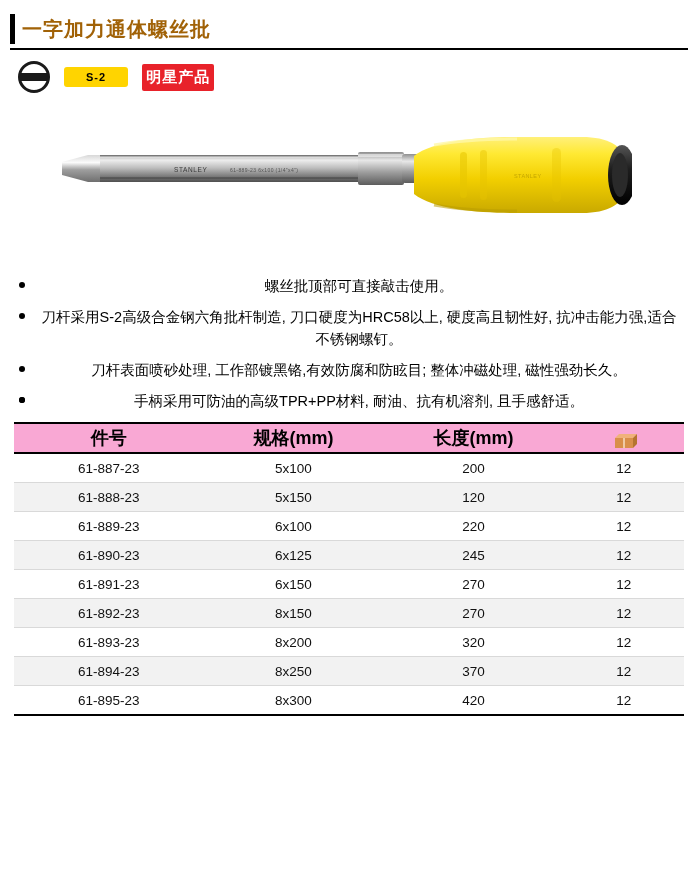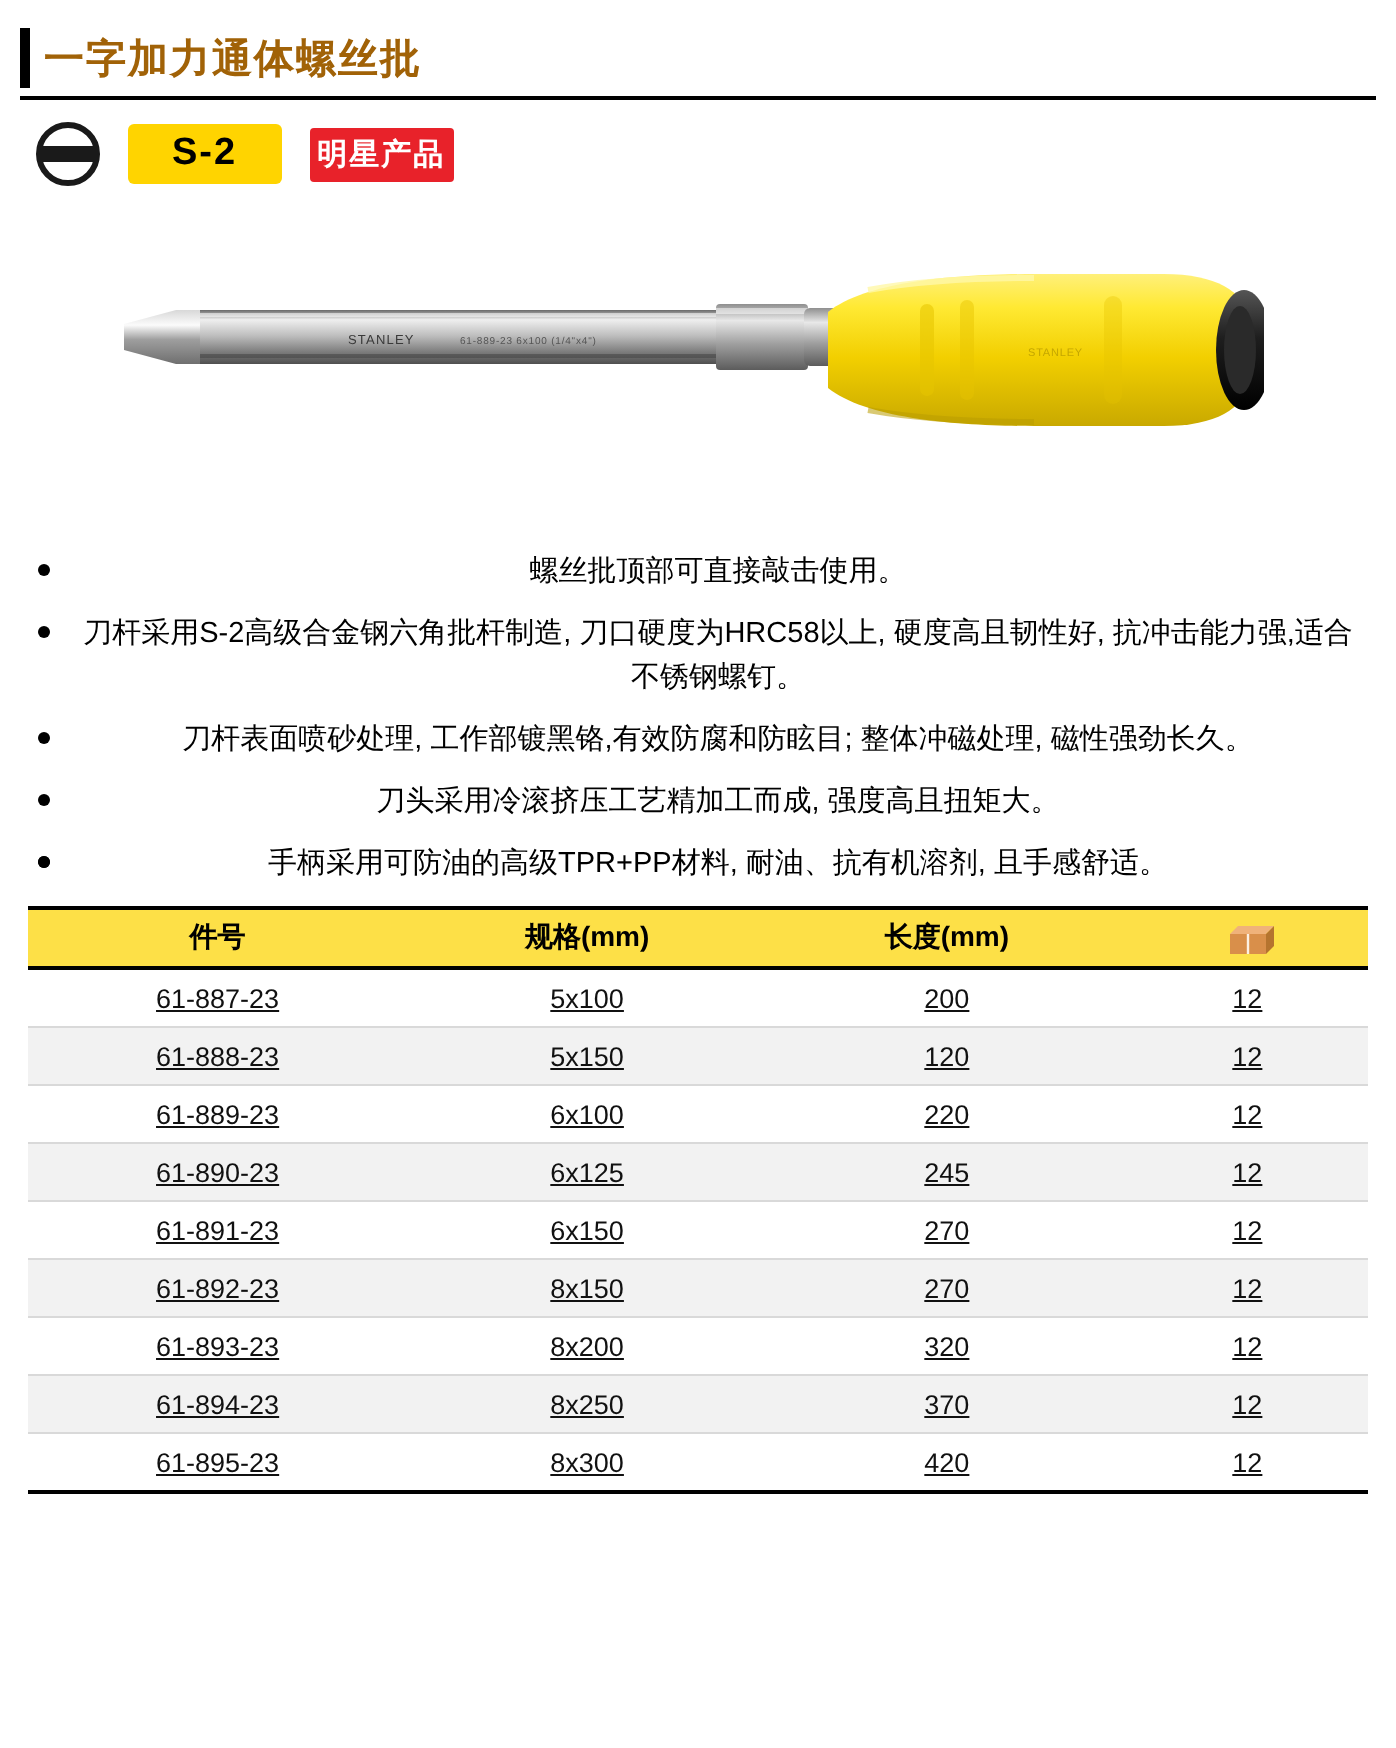--- a/index.html
+++ b/index.html
@@ -75,21 +75,21 @@
     right: -1px;
     top: 50%;
     margin-top: -4px;
     height: 8px;
     background: #1a1a1a;
   }
   .tag-s2 {
     background: #ffd400;
     color: #000000;
     font-weight: bold;
-    font-size: 19px;
+    font-size: 11px;
     padding: 4px 22px;
     border-radius: 3px;
     letter-spacing: 1px;
   }
   .tag-star {
     background: #e8222a;
     color: #ffffff;
     font-weight: bold;
     font-size: 15px;
     padding: 4px 4px;
@@ -134,34 +134,33 @@
   }
 
   
   .spec-table {
     margin: 10px 14px 0 14px;
     border-collapse: collapse;
     width: 670px;
     font-size: 13.5px;
   }
   .spec-table thead th {
-    background: #fde047;
+    background: #f9a8d4;
     color: #000;
     font-weight: bold;
     height: 26px;
     border-top: 2px solid #000;
     border-bottom: 2px solid #000;
-    font-size: 14px;
+    font-size: 18px;
   }
   .spec-table tbody td {
     text-align: center;
     height: 26px;
     border-bottom: 1px solid #d9d9d9;
     color: #111;
-    text-decoration: underline;
   }
   .spec-table tbody tr:nth-child(even) td {
     background: #f2f2f2;
   }
   .spec-table tbody tr:last-child td {
     border-bottom: 2px solid #000;
   }
   .col-a { width: 190px; }
   .col-b { width: 180px; }
   .col-c { width: 180px; }
@@ -258,24 +257,20 @@
       <span class="dot"></span>
       <span>螺丝批顶部可直接敲击使用。</span>
     </div>
     <div class="bullet">
       <span class="dot"></span>
       <span>刀杆采用S-2高级合金钢六角批杆制造, 刀口硬度为HRC58以上, 硬度高且韧性好, 抗冲击能力强,适合不锈钢螺钉。</span>
     </div>
     <div class="bullet">
       <span class="dot"></span>
       <span>刀杆表面喷砂处理, 工作部镀黑铬,有效防腐和防眩目; 整体冲磁处理, 磁性强劲长久。</span>
-    </div>
-    <div class="bullet">
-      <span class="dot"></span>
-      <span>刀头采用冷滚挤压工艺精加工而成, 强度高且扭矩大。</span>
     </div>
     <div class="bullet">
       <span class="dot"></span>
     </div>
     <div class="bullet">
       <span class="dot"></span>
       <span>手柄采用可防油的高级TPR+PP材料, 耐油、抗有机溶剂, 且手感舒适。</span>
     </div>
   </div>
 

